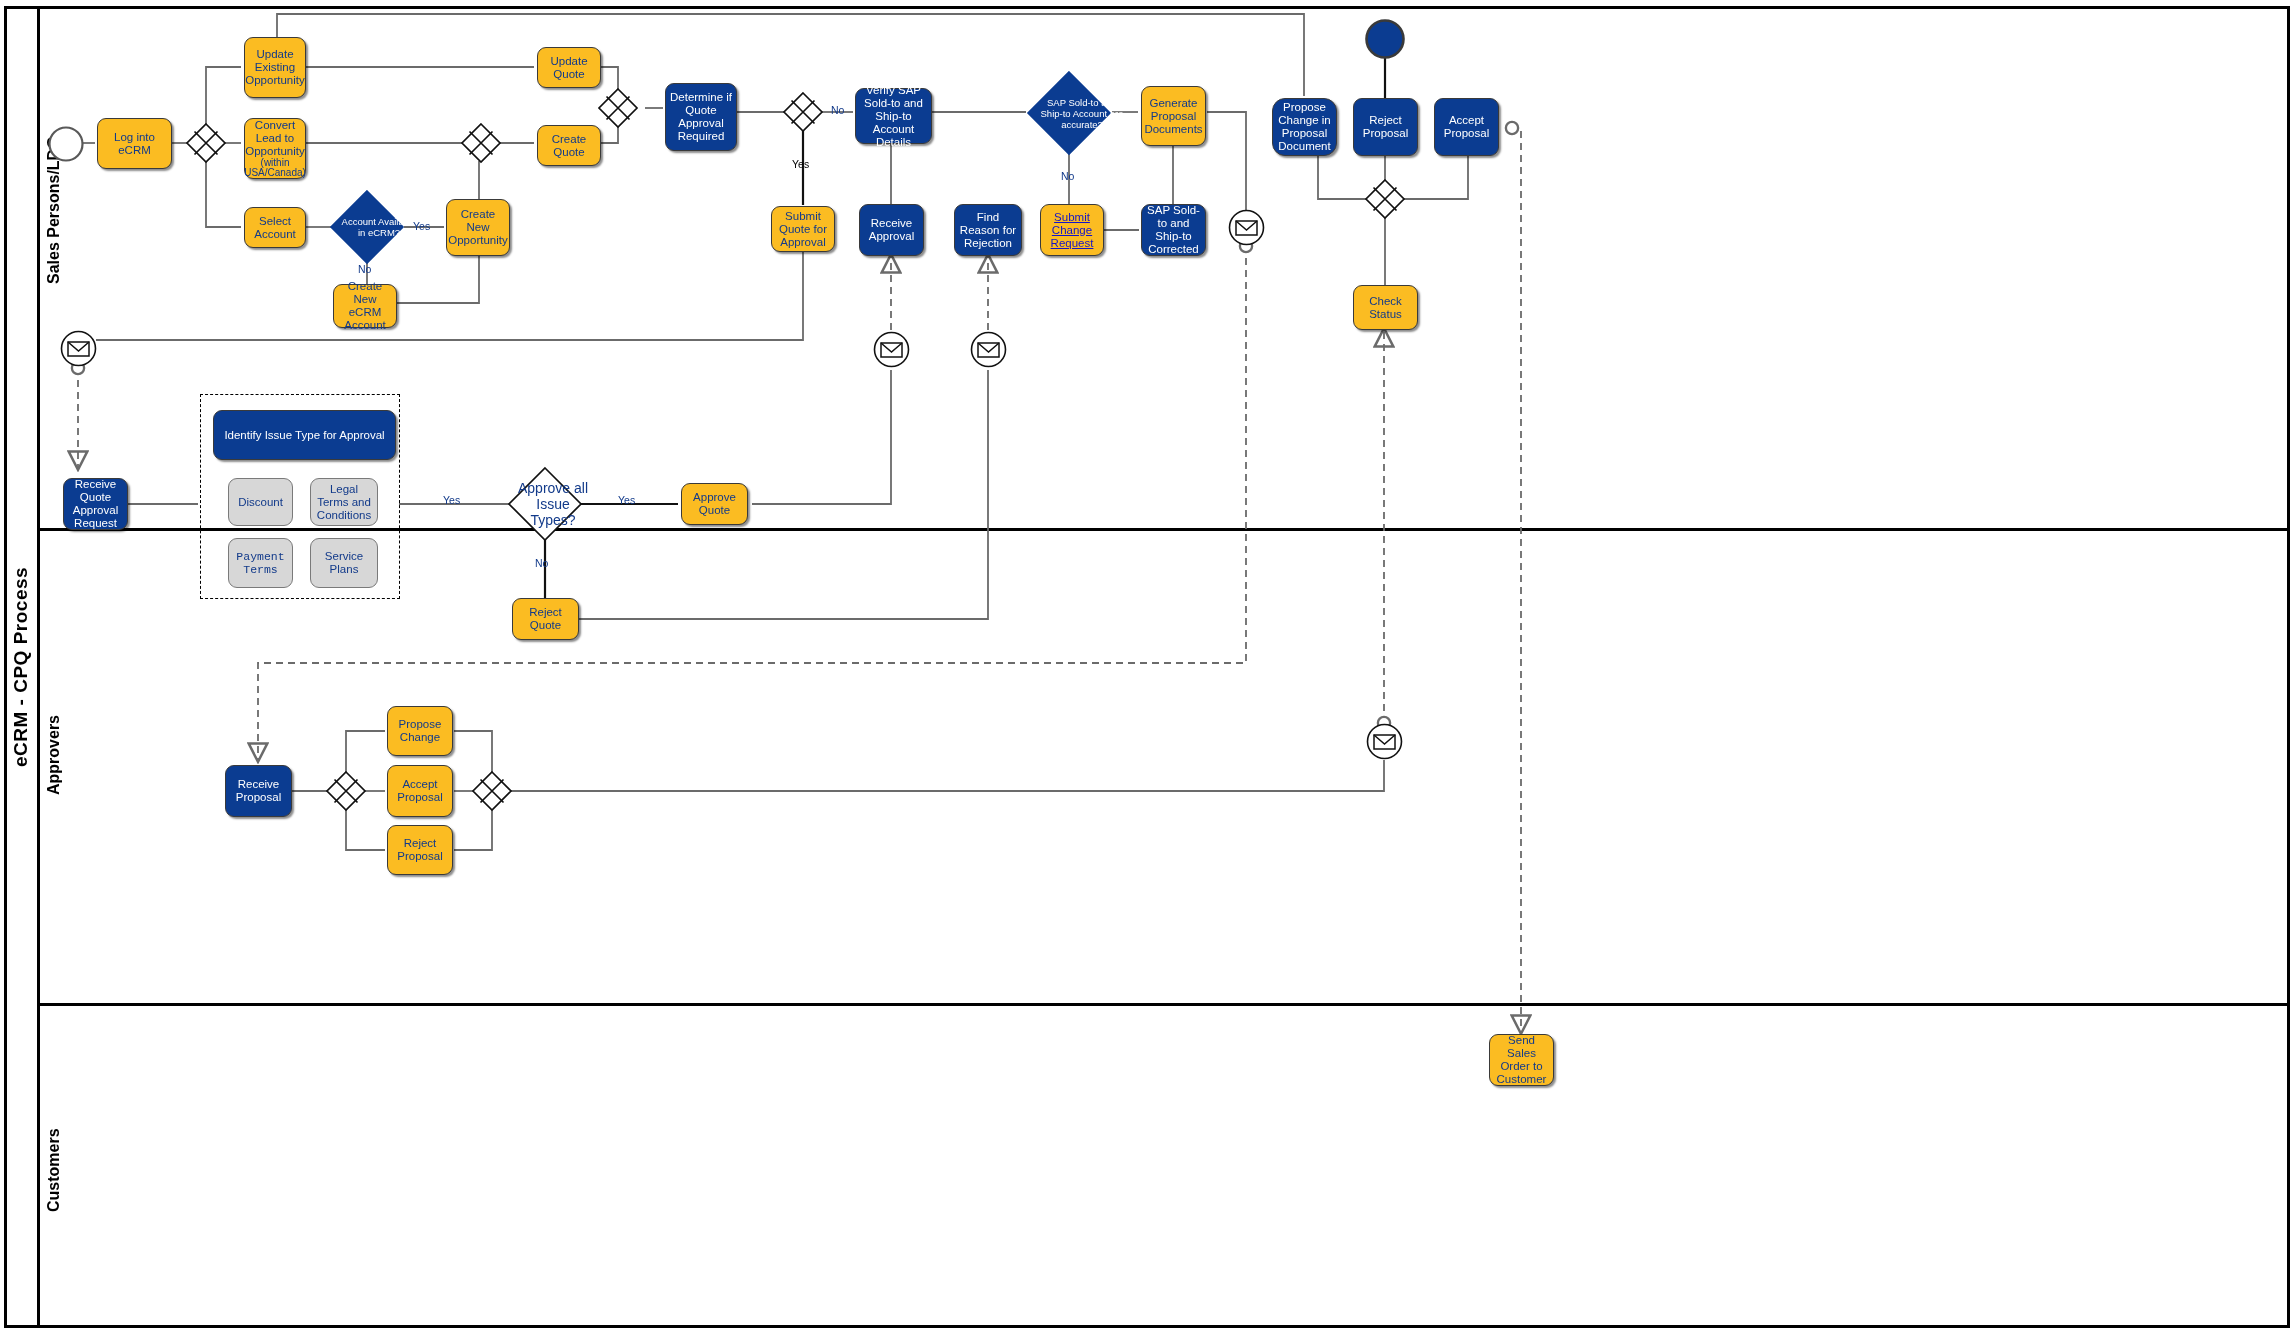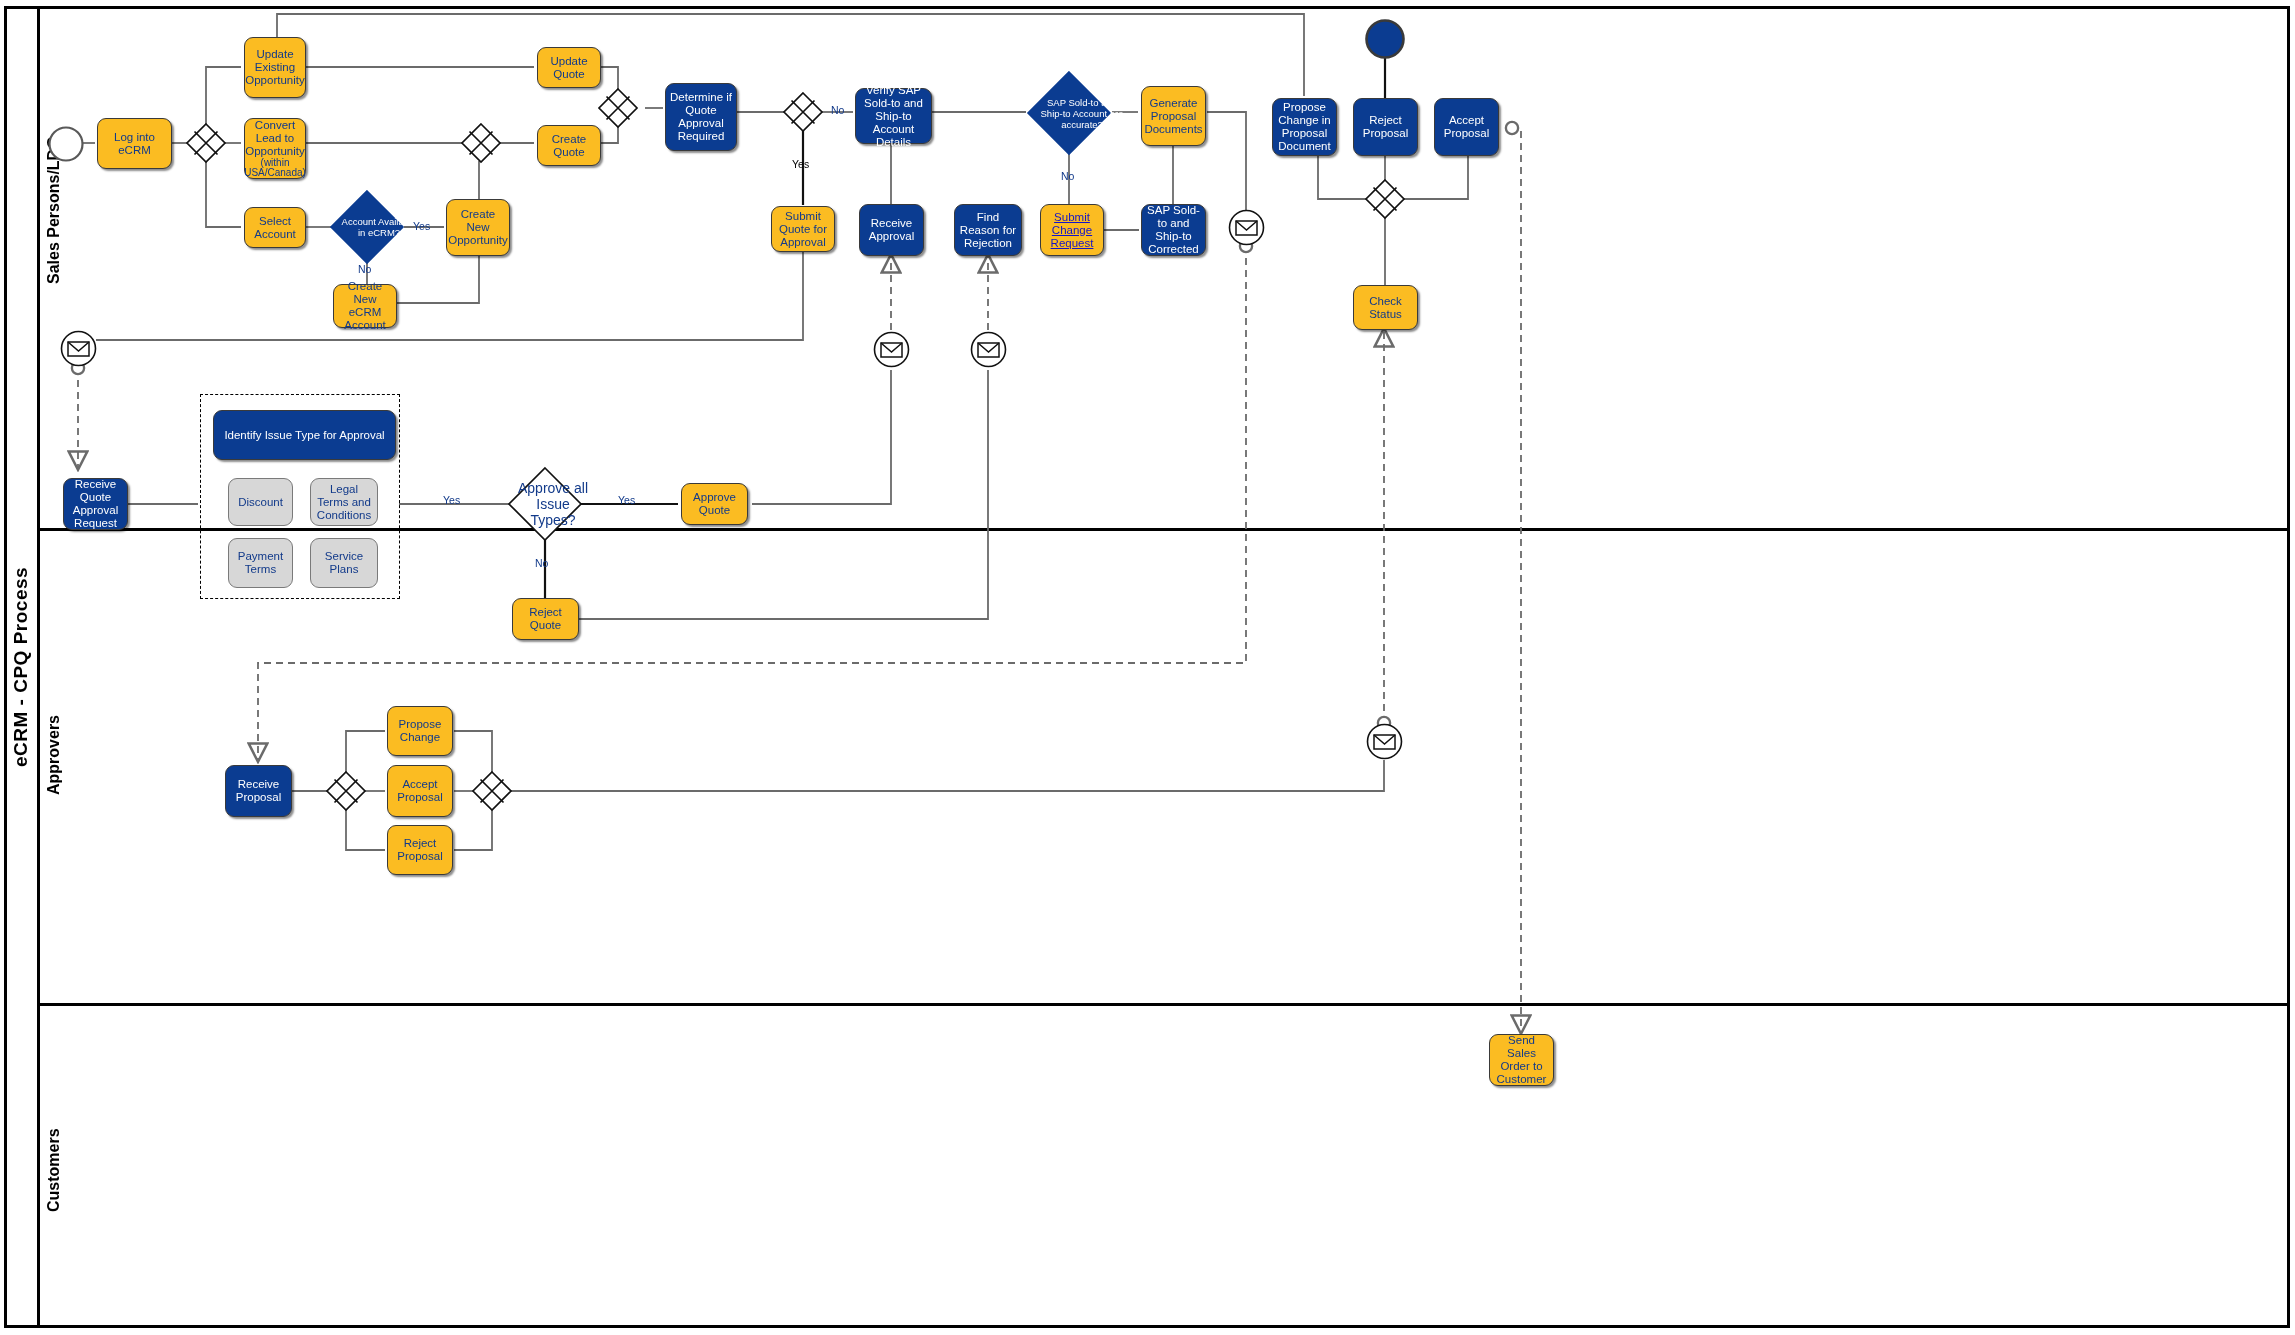--- a/index.html
+++ b/index.html
@@ -287,21 +287,21 @@
   <div class="task yellow" style="left:1141px;top:86px;width:65px;height:60px;">Generate Proposal Documents</div>
 
   <div class="ev" style="left:1228px;top:209px;">
     <svg width="37" height="37">
       <circle cx="18.5" cy="18.5" r="17" fill="#ffffff" stroke="#111" stroke-width="1.6"></circle>
       <rect x="8" y="12" width="21" height="14" fill="#ffffff" stroke="#111" stroke-width="1.5"></rect>
       <path d="M8,12 L18.5,21 L29,12" fill="none" stroke="#111" stroke-width="1.5"></path>
     </svg>
   </div>
 
-  <div class="task blue" style="left:1272px;top:98px;width:65px;height:58px;">Propose Change in Proposal Document</div>
+  <div class="task blue" style="left:1272px;top:98px;width:65px;height:58px;border-radius:13px;">Propose Change in Proposal Document</div>
 
   <div class="task blue" style="left:1353px;top:98px;width:65px;height:58px;">Reject Proposal</div>
 
   <div class="task blue" style="left:1434px;top:98px;width:65px;height:58px;">Accept Proposal</div>
 
   <div class="ev" style="left:1364px;top:18px;">
     <svg width="42" height="42">
         <circle cx="21" cy="21" r="18.5" fill="#0B3C91" stroke="#3a3a3a" stroke-width="2.6"></circle>
       </svg>
   </div>
@@ -342,21 +342,21 @@
   <div class="task blue" style="left:47px;top:478px;width:65px;height:52px;margin-left:16px;">Receive Quote Approval Request</div>
 
   <div class="dashbox" style="left:200px;top:394px;width:200px;height:205px;"></div>
 
   <div class="task blue" style="left:213px;top:410px;width:183px;height:50px;">Identify Issue Type for Approval</div>
 
   <div class="task grey" style="left:228px;top:478px;width:65px;height:48px;">Discount</div>
 
   <div class="task grey" style="left:310px;top:478px;width:68px;height:48px;">Legal Terms and Conditions</div>
 
-  <div class="task grey" style="left:228px;top:538px;width:65px;height:50px;">Payment Terms</div>
+  <div class="task grey" style="left:228px;top:538px;width:65px;height:50px;font-family:Liberation Mono, monospace;">Payment Terms</div>
 
   <div class="task grey" style="left:310px;top:538px;width:68px;height:50px;">Service Plans</div>
 
   <div class="elabel" style="left:443px;top:494px;">Yes</div>
 
   <div class="gw" style="left:507px;top:466px;">
     <svg width="76" height="76">
       <polygon points="38,2 74,38 38,74 2,38" fill="#ffffff" stroke="#111" stroke-width="1.7"></polygon>
     </svg>
     <div class="glabel" style="font-size:14px;line-height:16px;padding:0 8px;">Approve all Issue Types?</div>

